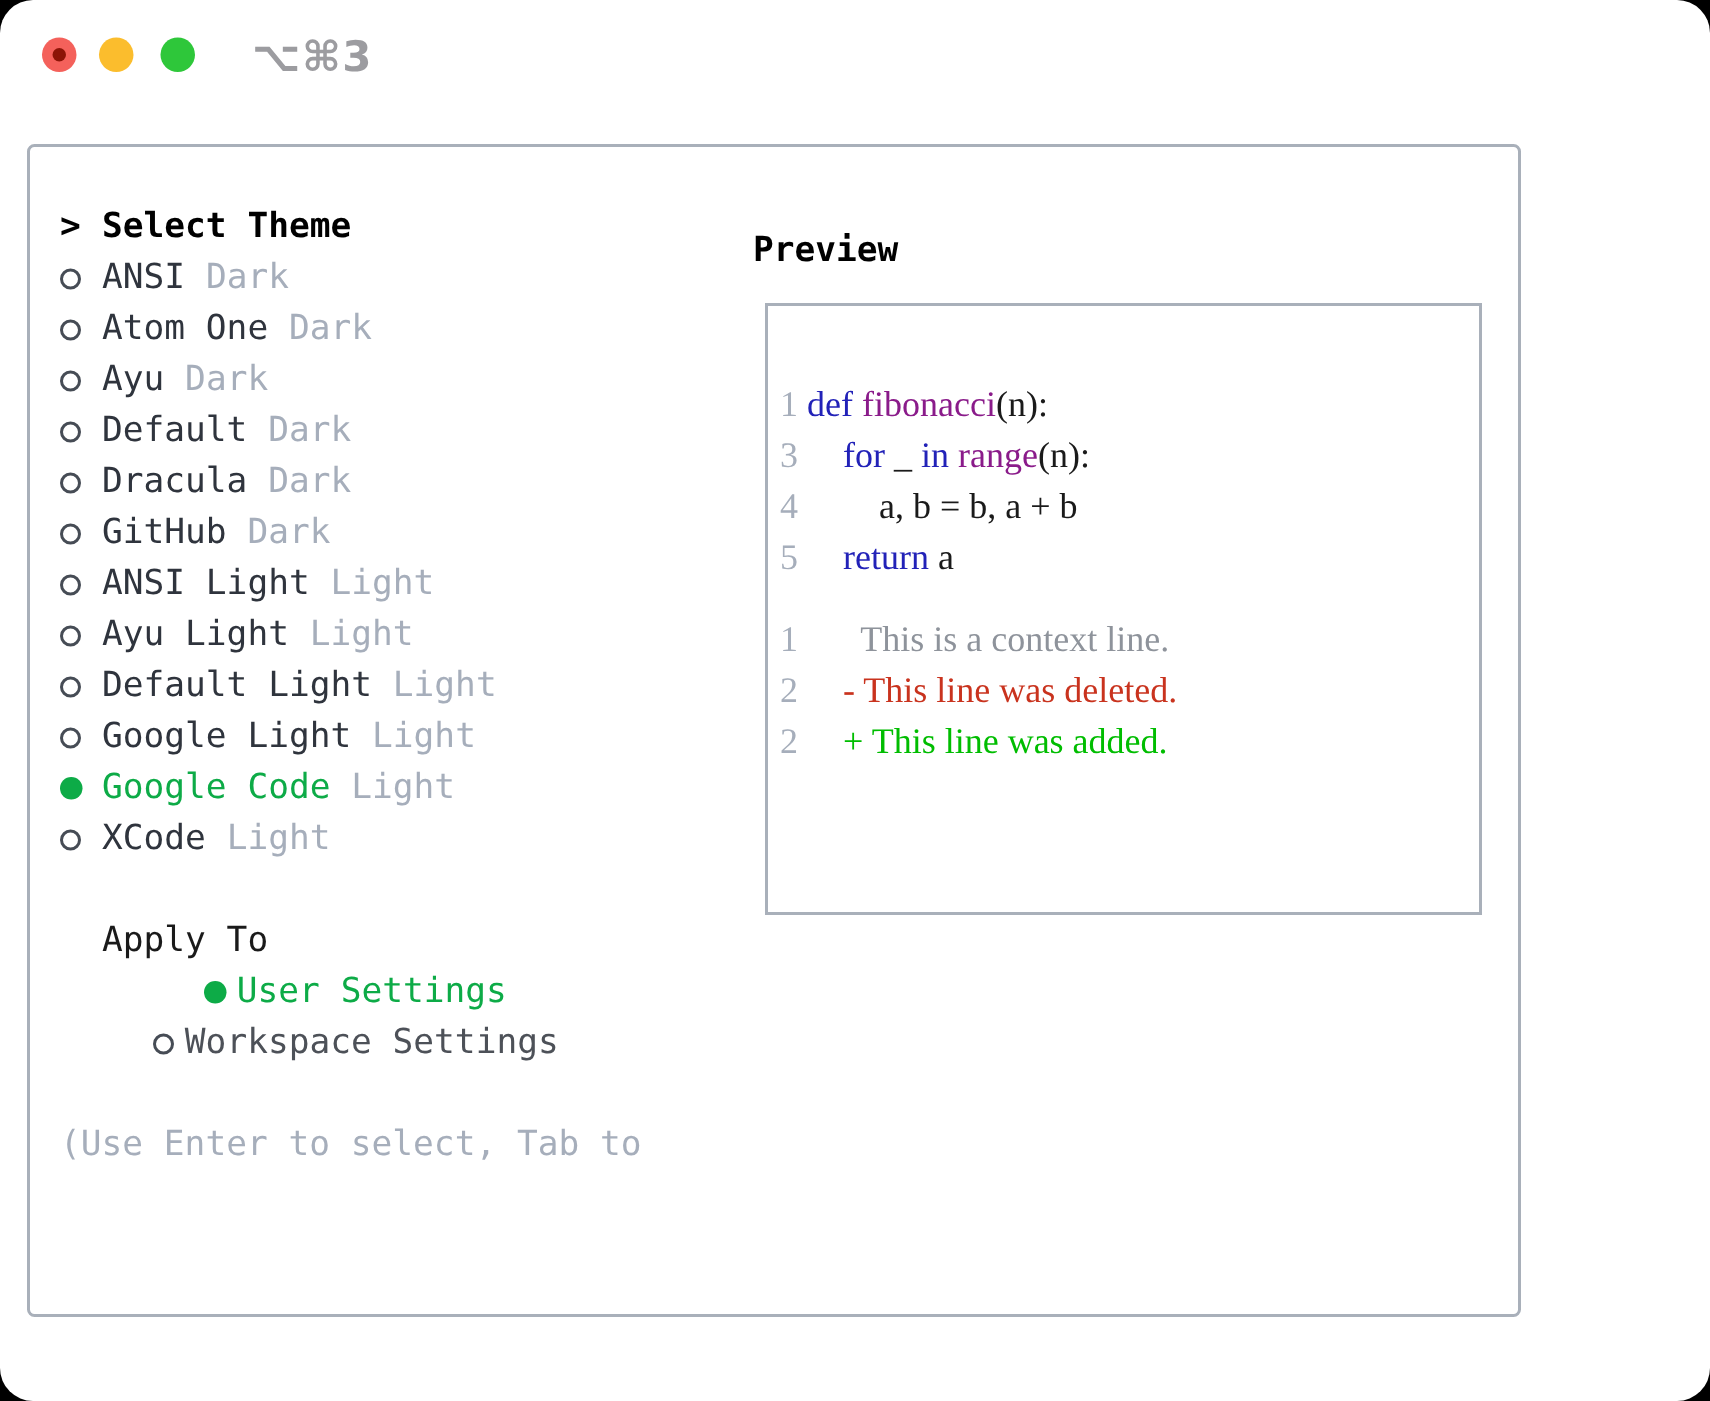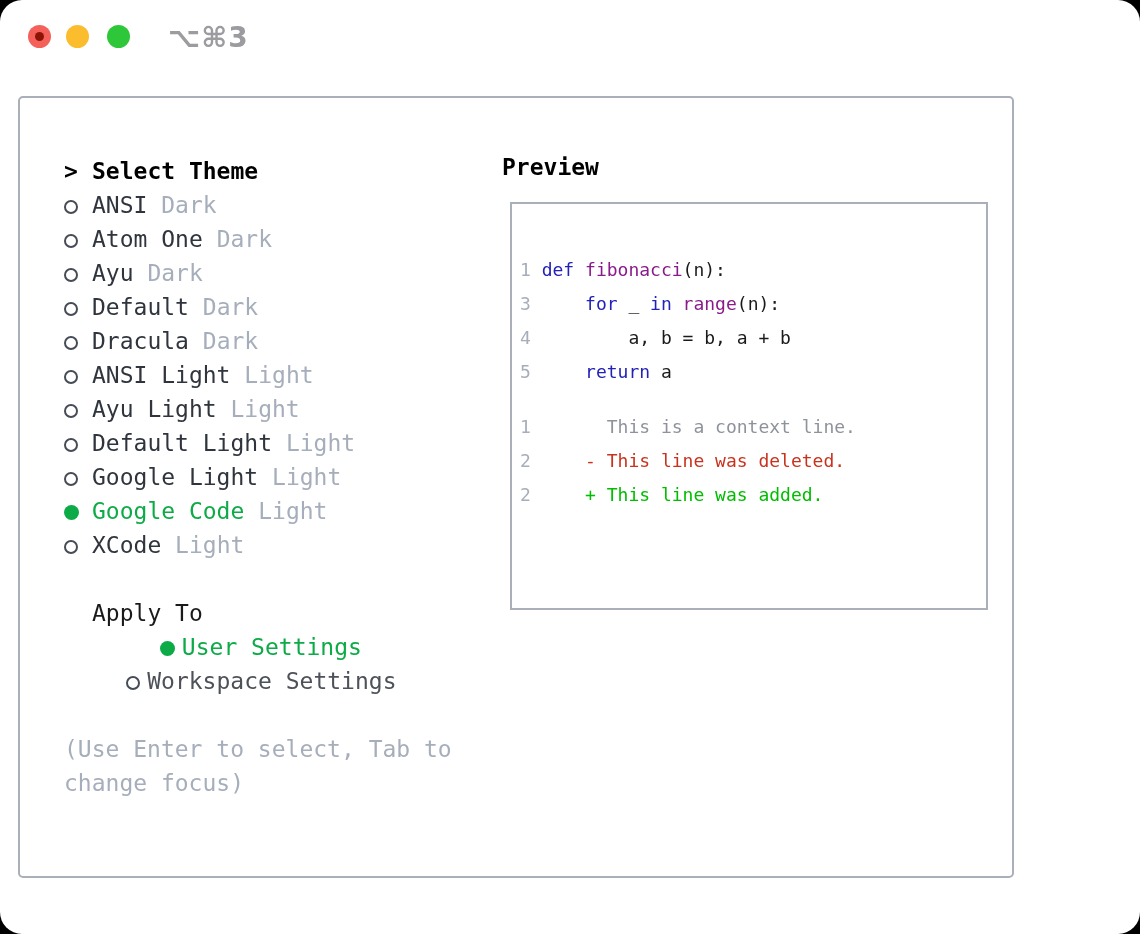--- a/index.html
+++ b/index.html
@@ -24,21 +24,21 @@
   .title {
     position:absolute; left:168px; top:21px; font-size:28px; font-weight:bold;
     color:var(--c-title); font-family:"DejaVu Sans", sans-serif; letter-spacing:1px;
   }
   
   .panel {
     position:absolute; left:18px; top:96px; width:996px; height:782px;
     border:2px solid var(--c-border); border-radius:5px; background:#fff;
   }
   .row { height:34px; line-height:34px; font-size:23px; white-space:pre; }
-  .leftcol { position:absolute; left:20px; top:56px;margin-left:24px; }
+  .leftcol { position:absolute; left:20px; top:36px; }
   .marker { display:inline-block; width:28px; }
   .gt { font-weight:bold; color:#000; }
   .hdr-label, .hdr { font-weight:bold; color:#000; }
   .apply-hdr { color:var(--c-plain); }
   .item .name { color:var(--c-text_dark); }
   .item .variant { color:var(--c-muted); }
   .item.selected .name { color:var(--c-accent_green); }
   .opt { color:var(--c-text_mid);text-align:center; }
   .opt.selected { color:var(--c-accent_green); }
   .dot-ring {
@@ -53,21 +53,21 @@
   .help .row { color:var(--c-muted); }
   
   .preview-label {
     position:absolute; left:482px; top:52px; font-weight:bold; color:#000;
   }
   .preview-box {
     position:absolute; left:490px; top:104px; width:478px; height:408px;
     border:2px solid var(--c-border); background:#fff;
     padding:49px 0 0 8px; overflow:hidden;
   }
-  .pline { height:34px; line-height:34px; font-size:18px; white-space:pre; }
+  .pline { height:34px; line-height:34px; font-size:24px; white-space:pre;font-family:Liberation Serif, serif; }
   .ln { color:var(--c-line_number); }
   .tk-keyword { color:var(--c-keyword); }
   .tk-function { color:var(--c-function); }
   .tk-number { color:var(--c-number); }
   .tk-plain { color:var(--c-plain); }
   #diff-lines { margin-top:21px; }
   .dline.context { color:var(--c-context); }
   .dline.deleted { color:var(--c-deleted); }
   .dline.added { color:var(--c-added); }
 </style>
@@ -87,20 +87,21 @@
   <div class="panel">
     <div class="leftcol">
       <div class="row hdr"><span class="marker gt">&gt;</span><span class="hdr-label">Select Theme</span></div>
 
       <div id="theme-list">
           <div class="row item"><span class="marker-wrap"><span class="dot-ring"></span></span><span class="name">ANSI</span><span> </span><span class="variant">Dark</span></div>
           <div class="row item"><span class="marker-wrap"><span class="dot-ring"></span></span><span class="name">Atom One</span><span> </span><span class="variant">Dark</span></div>
           <div class="row item"><span class="marker-wrap"><span class="dot-ring"></span></span><span class="name">Ayu</span><span> </span><span class="variant">Dark</span></div>
           <div class="row item"><span class="marker-wrap"><span class="dot-ring"></span></span><span class="name">Default</span><span> </span><span class="variant">Dark</span></div>
           <div class="row item"><span class="marker-wrap"><span class="dot-ring"></span></span><span class="name">Dracula</span><span> </span><span class="variant">Dark</span></div>
+          <div class="row item"><span class="marker-wrap"><span class="dot-ring"></span></span><span class="name">GitHub</span><span> </span><span class="variant">Dark</span></div>
           <div class="row item"><span class="marker-wrap"><span class="dot-ring"></span></span><span class="name">ANSI Light</span><span> </span><span class="variant">Light</span></div>
           <div class="row item"><span class="marker-wrap"><span class="dot-ring"></span></span><span class="name">Ayu Light</span><span> </span><span class="variant">Light</span></div>
           <div class="row item"><span class="marker-wrap"><span class="dot-ring"></span></span><span class="name">Default Light</span><span> </span><span class="variant">Light</span></div>
           <div class="row item"><span class="marker-wrap"><span class="dot-ring"></span></span><span class="name">Google Light</span><span> </span><span class="variant">Light</span></div>
           <div class="row item selected"><span class="marker-wrap"><span class="dot-filled"></span></span><span class="name">Google Code</span><span> </span><span class="variant">Light</span></div>
           <div class="row item"><span class="marker-wrap"><span class="dot-ring"></span></span><span class="name">XCode</span><span> </span><span class="variant">Light</span></div>
         </div>
 
       <div class="row blank"></div>
 
@@ -108,21 +109,20 @@
 
       <div id="apply-list">
           <div class="row opt selected"><span class="marker-wrap"><span class="dot-filled"></span></span><span>User Settings</span></div>
           <div class="row opt"><span class="marker-wrap"><span class="dot-ring"></span></span><span>Workspace Settings</span></div>
         </div>
 
       <div class="row blank"></div>
 
       <div class="help">
         <div class="row">(Use Enter to select, Tab to</div>
-        <div class="row">change focus)</div>
       </div>
     </div>
 
     <div class="preview-label row">Preview</div>
 
     <div class="preview-box">
       <div id="code-lines">
           <div class="pline"><span class="ln">1 </span><span class="tk-keyword">def</span><span class="tk-plain"> </span><span class="tk-function">fibonacci</span><span class="tk-plain">(n):</span></div>
           <div class="pline"><span class="ln">3 </span><span class="tk-plain">    </span><span class="tk-keyword">for</span><span class="tk-plain"> _ </span><span class="tk-keyword">in</span><span class="tk-plain"> </span><span class="tk-function">range</span><span class="tk-plain">(n):</span></div>
           <div class="pline"><span class="ln">4 </span><span class="tk-plain">        a, b = b, a + b</span></div>

